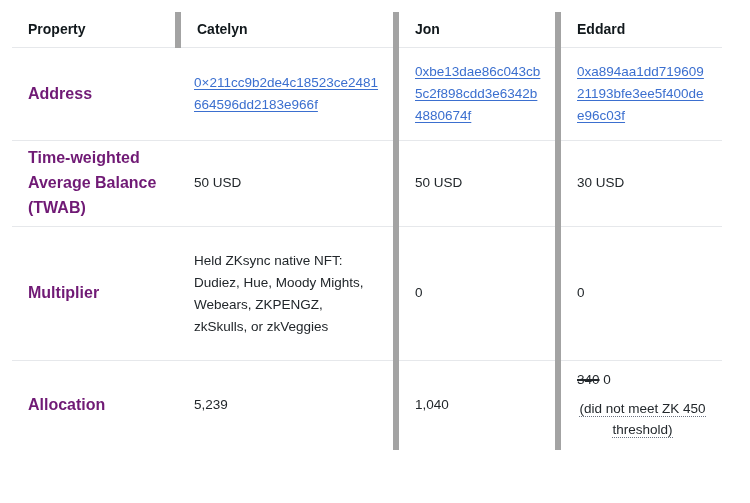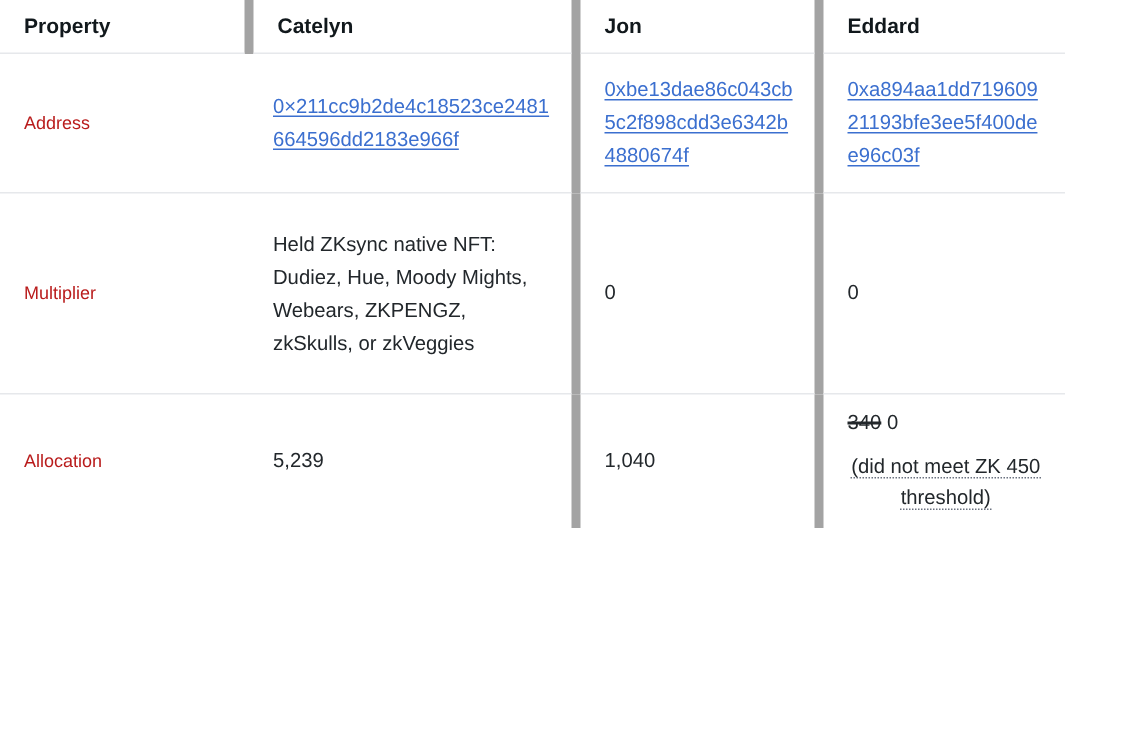--- a/index.html
+++ b/index.html
@@ -13,21 +13,21 @@
     overflow: hidden;
     font-family: "Liberation Sans", sans-serif;
     color: #1a1a1a;
     -webkit-font-smoothing: antialiased;
   }
 
   .table-wrap {
     position: relative;
     width: 710px;
     margin: 0;
-    padding: 0;
+    padding: 12px;
   }
 
   table.comparison {
     border-collapse: collapse;
     width: 710px;
     table-layout: fixed;
     font-size: 13.5px;
   }
 
   table.comparison col.c-prop   { width: 166px; }
@@ -54,23 +54,23 @@
     font-weight: bold;
     font-size: 14px;
     color: #11181c;
     height: 35px;
     line-height: 35px;
     padding-top: 0;
     padding-bottom: 0;
   }
 
   table.comparison tbody th {
-    font-weight: normal;
-    font-size: 12px;
-    color: #b91c1c;
+    font-weight: bold;
+    font-size: 16px;
+    color: #701a75;
     line-height: 1.55;
   }
 
   table.comparison tbody td {
     font-weight: normal;
     color: #22272b;
     line-height: 1.55;
   }
 
   
@@ -137,20 +137,26 @@
     <tbody>
 
       <tr class="row-address">
         <th>Address</th>
         <td><a class="addr-link" href="#">0×211cc9b2de4c18523ce2481664596dd2183e966f</a></td>
         <td><a class="addr-link" href="#">0xbe13dae86c043cb5c2f898cdd3e6342b4880674f</a></td>
         <td><a class="addr-link" href="#">0xa894aa1dd71960921193bfe3ee5f400dee96c03f</a></td>
       </tr>
 
 
+      <tr class="row-twab">
+        <th>Time-weighted Average Balance (TWAB)</th>
+        <td>50 USD</td>
+        <td>50 USD</td>
+        <td>30 USD</td>
+      </tr>
 
       <tr class="row-mult">
         <th>Multiplier</th>
         <td>
             <span class="nft-text">Held ZKsync native NFT: Dudiez, Hue, Moody Mights, Webears, ZKPENGZ, zkSkulls, or zkVeggies</span>
           </td>
         <td>0</td>
         <td>0</td>
       </tr>
 

